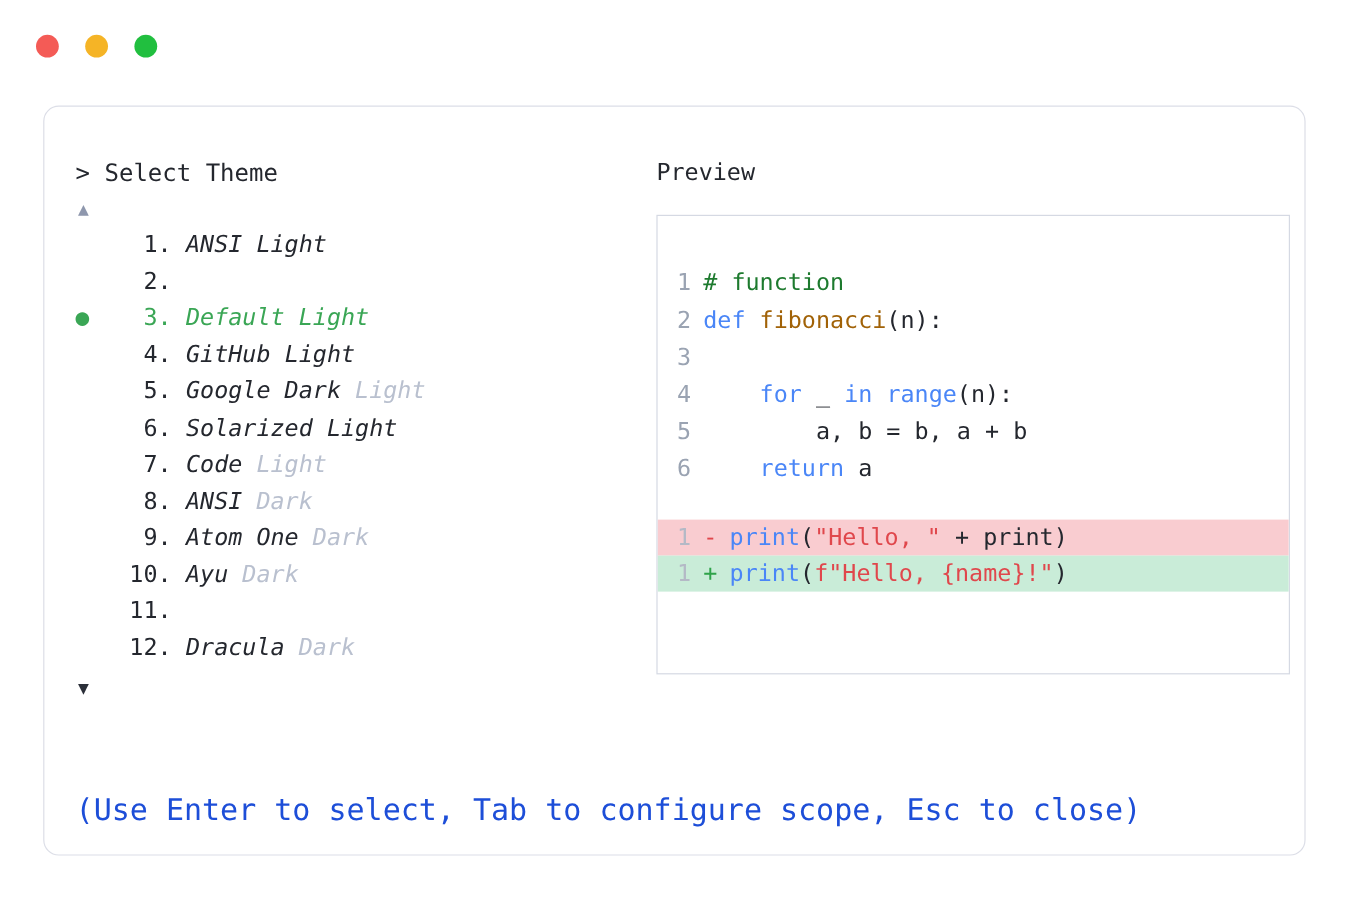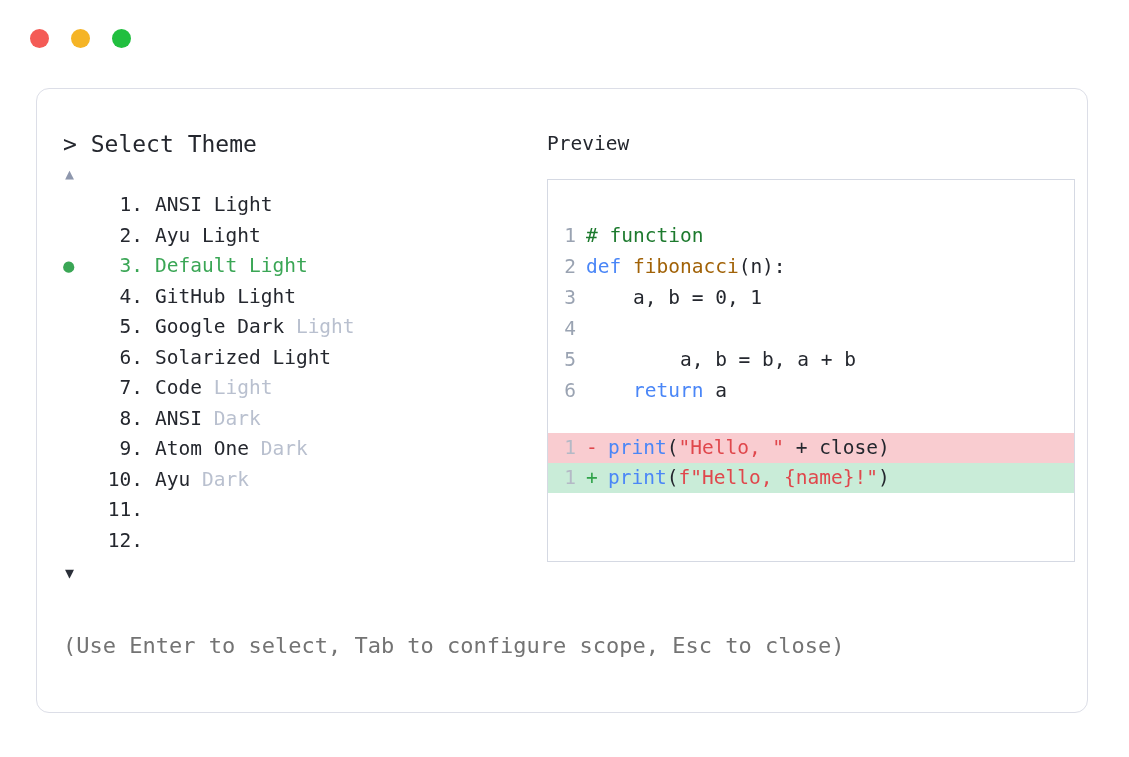--- a/index.html
+++ b/index.html
@@ -54,21 +54,21 @@
 
   
   .left-col {
     position: absolute;
     left: 26px;
     top: 42px;
     width: 460px;
   }
 
   .prompt-row {
-    font-size: 23px;
+    font-size: 20px;
     line-height: 26px;
     color: #24272e;
     letter-spacing: 0px;
     white-space: pre;
   }
   .prompt-caret { color: #24272e; }
 
   .scroll-up {
     margin-top: 6px;
     height: 22px;
@@ -99,43 +99,44 @@
   .theme-row.selected .bullet-cell { color: #3aa655; }
   .num-cell {
     width: 52px;
     flex: 0 0 52px;
     text-align: right;
     color: #24272e;
   }
   .label-cell {
     padding-left: 12px;
     color: #24272e;
+    font-style: italic;
   }
   .dim { color: #b9c0cf; }
   .theme-row.selected .num-cell,
   .theme-row.selected .label-cell,
   .theme-row.selected .label-cell .dim { color: #3aa655; }
 
   .scroll-down {
     margin-top: 6px;
     height: 24px;
     font-size: 15px;
     line-height: 24px;
     color: #2b2f39;
     padding-left: 2px;
   }
 
   
   .footer-hint {
     position: absolute;
     left: 26px;
-    top: 544px;
-    font-size: 22px;
+    top: 573px;
+    font-size: 25px;
     line-height: 26px;
-    color: #737373;
+    color: #1d4ed8;
     white-space: pre;
   }
 
   
   .right-col {
     position: absolute;
     left: 498px;
     top: 42px;
     width: 530px;
     padding-left: 12px;
@@ -204,51 +205,51 @@
   <div class="card-inner">
 
     <div class="left-col">
 
       <div class="prompt-row"><span class="prompt-caret">&gt;</span><span> </span><span>Select Theme</span></div>
 
       <div class="scroll-up">▲</div>
 
       <div class="theme-list" id="theme-list">
           <div class="theme-row"><span class="bullet-cell">&nbsp;</span><span class="num-cell">1.</span><span class="label-cell"><span>ANSI </span><span class="">Light</span></span></div>
-          <div class="theme-row"><span class="bullet-cell">&nbsp;</span><span class="num-cell">2.</span><span class="label-cell"><span>Ayu </span><span class="">Light</span></span></div>
+          <div class="theme-row"><span class="bullet-cell">&nbsp;</span><span class="num-cell">2.</span></div>
           <div class="theme-row selected"><span class="bullet-cell">●</span><span class="num-cell">3.</span><span class="label-cell"><span>Default </span><span class="">Light</span></span></div>
           <div class="theme-row"><span class="bullet-cell">&nbsp;</span><span class="num-cell">4.</span><span class="label-cell"><span>GitHub </span><span class="">Light</span></span></div>
           <div class="theme-row"><span class="bullet-cell">&nbsp;</span><span class="num-cell">5.</span><span class="label-cell"><span>Google Dark </span><span class="dim">Light</span></span></div>
           <div class="theme-row"><span class="bullet-cell">&nbsp;</span><span class="num-cell">6.</span><span class="label-cell"><span>Solarized </span><span class="">Light</span></span></div>
           <div class="theme-row"><span class="bullet-cell">&nbsp;</span><span class="num-cell">7.</span><span class="label-cell"><span>Code </span><span class="dim">Light</span></span></div>
           <div class="theme-row"><span class="bullet-cell">&nbsp;</span><span class="num-cell">8.</span><span class="label-cell"><span>ANSI </span><span class="dim">Dark</span></span></div>
           <div class="theme-row"><span class="bullet-cell">&nbsp;</span><span class="num-cell">9.</span><span class="label-cell"><span>Atom One </span><span class="dim">Dark</span></span></div>
           <div class="theme-row"><span class="bullet-cell">&nbsp;</span><span class="num-cell">10.</span><span class="label-cell"><span>Ayu </span><span class="dim">Dark</span></span></div>
           <div class="theme-row"><span class="bullet-cell">&nbsp;</span><span class="num-cell">11.</span></div>
-          <div class="theme-row"><span class="bullet-cell">&nbsp;</span><span class="num-cell">12.</span></div>
+          <div class="theme-row"><span class="bullet-cell">&nbsp;</span><span class="num-cell">12.</span><span class="label-cell"><span>Dracula </span><span class="dim">Dark</span></span></div>
         </div>
 
       <div class="scroll-down">▼</div>
     </div>
 
     <div class="footer-hint">(Use Enter to select, Tab to configure scope, Esc to close)</div>
 
     <div class="right-col">
       <div class="preview-title">Preview</div>
 
       <div class="code-panel">
         <div id="code-lines">
             <div class="code-line"><span class="gutter">1</span><span class="code-text"><span class="tok-comment"># function</span></span></div>
             <div class="code-line"><span class="gutter">2</span><span class="code-text"><span class="tok-kw">def </span><span class="tok-fn">fibonacci</span><span class="tok-plain">(n):</span></span></div>
-            <div class="code-line"><span class="gutter">3</span><span class="code-text"><span class="tok-plain">    a, b = 0, 1</span></span></div>
-            <div class="code-line"><span class="gutter">4</span></div>
+            <div class="code-line"><span class="gutter">3</span></div>
+            <div class="code-line"><span class="gutter">4</span><span class="code-text"><span class="tok-plain">    </span><span class="tok-kw">for</span><span class="tok-plain"> _ </span><span class="tok-kw">in range</span><span class="tok-plain">(n):</span></span></div>
             <div class="code-line"><span class="gutter">5</span><span class="code-text"><span class="tok-plain">        a, b = b, a + b</span></span></div>
             <div class="code-line"><span class="gutter">6</span><span class="code-text"><span class="tok-plain">    </span><span class="tok-kw">return</span><span class="tok-plain"> a</span></span></div>
           </div>
         <div class="diff-block" id="diff-lines">
-            <div class="code-line diff diff-del"><span class="gutter">1</span><span class="diff-sign">-</span><span class="code-text"><span class="tok-kw">print</span><span class="tok-plain">(</span><span class="tok-str">"Hello, "</span><span class="tok-plain"> + close)</span></span></div>
+            <div class="code-line diff diff-del"><span class="gutter">1</span><span class="diff-sign">-</span><span class="code-text"><span class="tok-kw">print</span><span class="tok-plain">(</span><span class="tok-str">"Hello, "</span><span class="tok-plain"> + print)</span></span></div>
             <div class="code-line diff diff-add"><span class="gutter">1</span><span class="diff-sign">+</span><span class="code-text"><span class="tok-kw">print</span><span class="tok-plain">(</span><span class="tok-str">f"Hello, {name}!"</span><span class="tok-plain">)</span></span></div>
           </div>
       </div>
     </div>
 
   </div>
 </div>
 
 </body></html>

